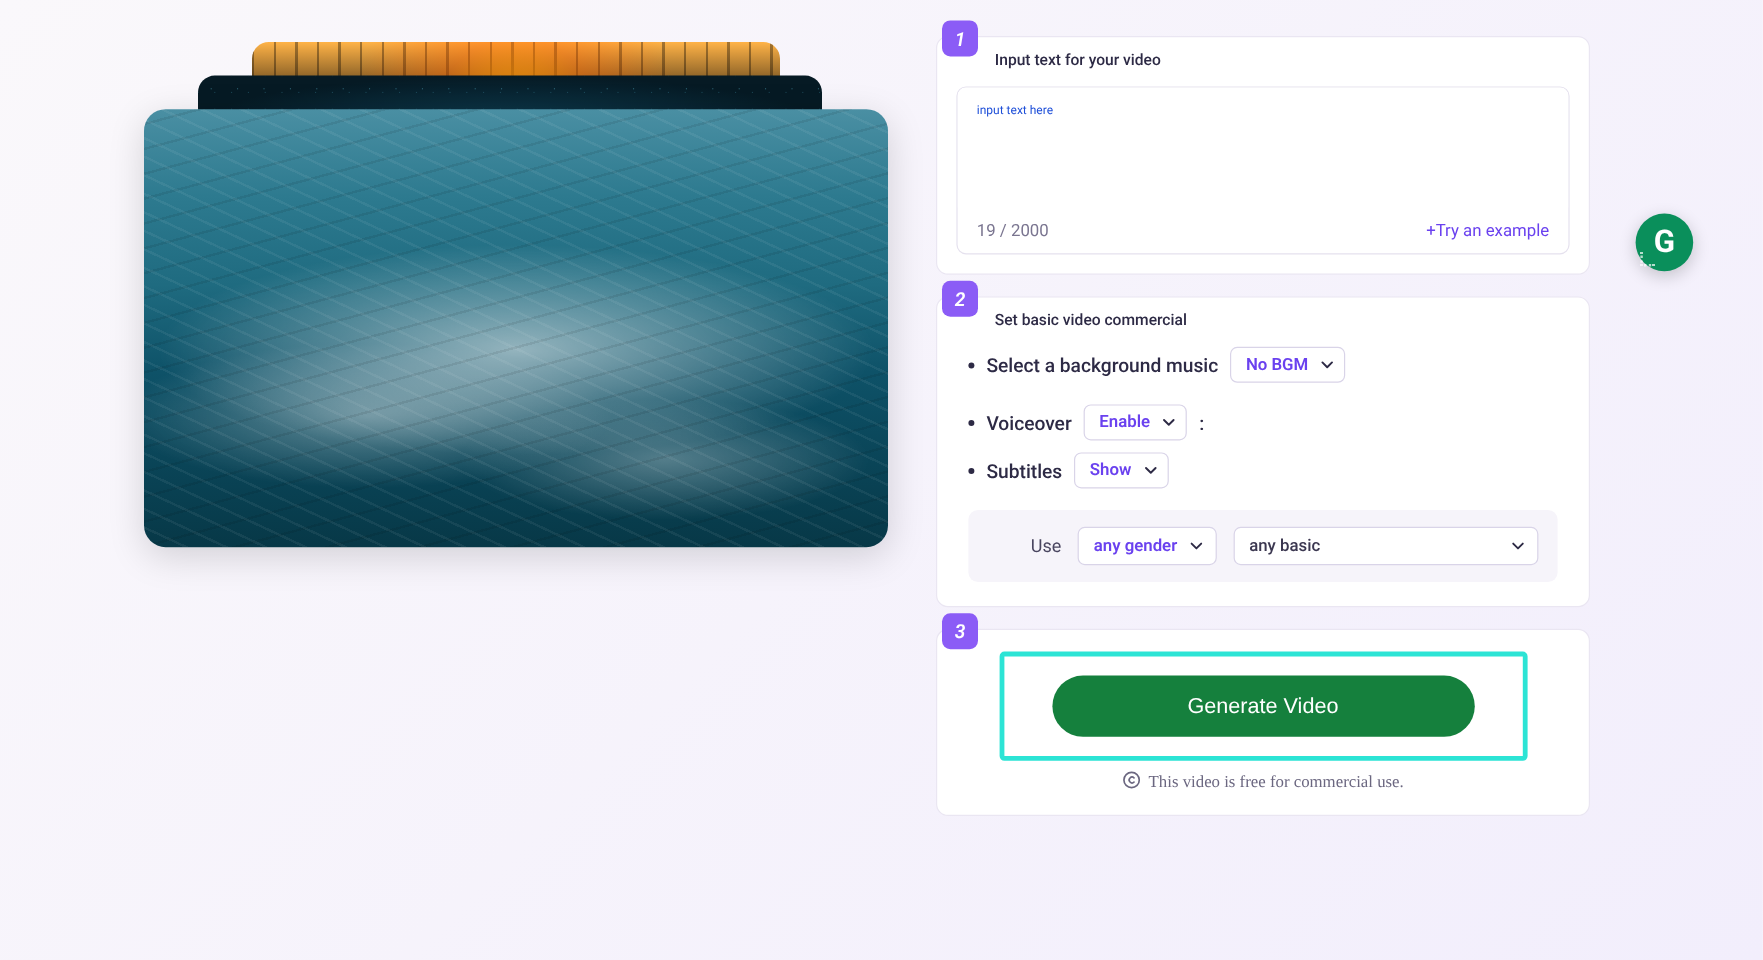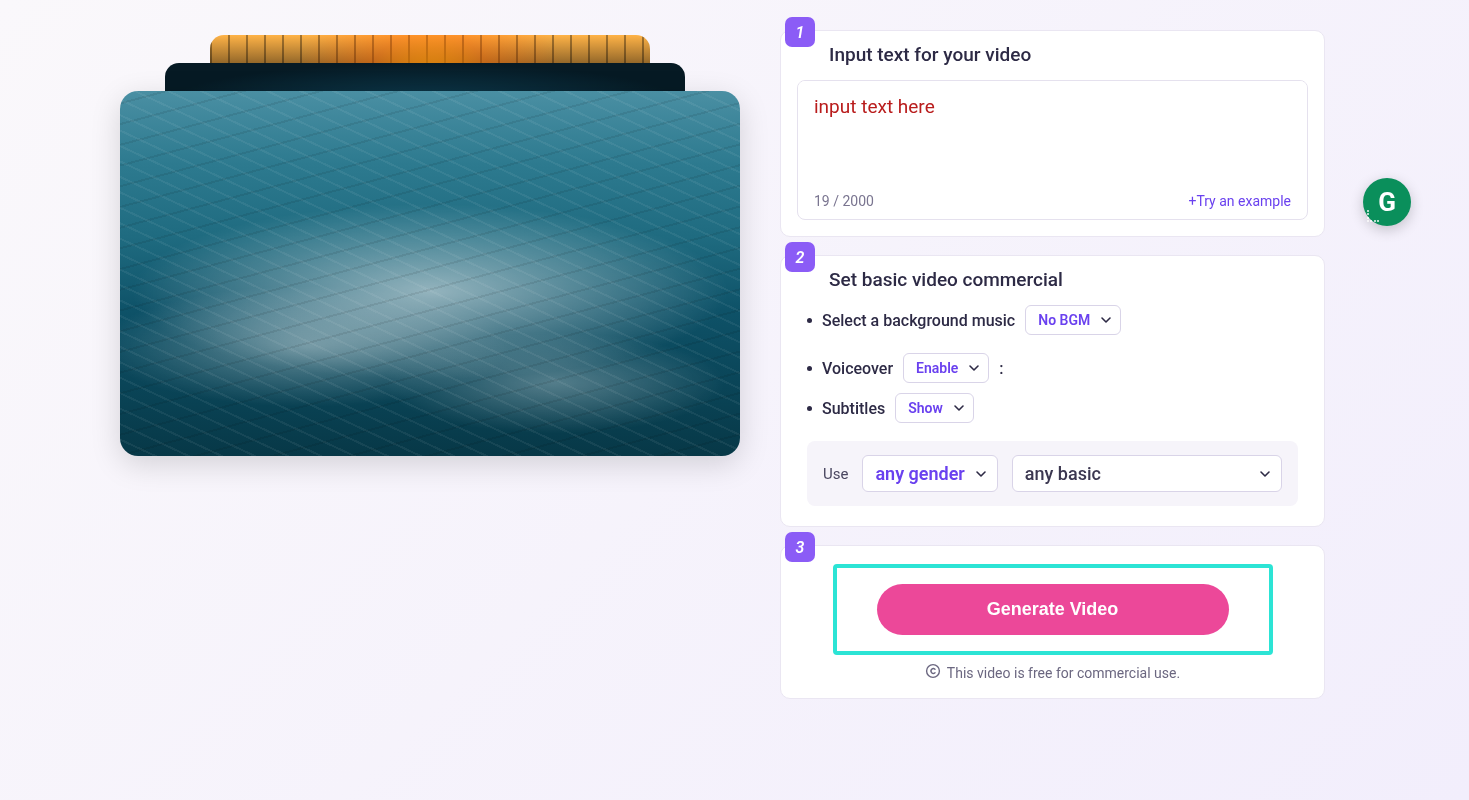--- a/index.html
+++ b/index.html
@@ -118,41 +118,41 @@
     color: #fff;
     border-radius: 7px;
     display: flex;
     align-items: center;
     justify-content: center;
     font-style: italic;
     font-weight: 600;
     font-size: 16px;
   }
   .step-title {
-    font-size: 19px;
+    font-size: 13px;
     color: #2d2a45;
     margin-left: 32px;
     margin-top: -6px;
     margin-bottom: 14px;
     font-weight: 500;
   }
   .text-input-box {
     border: 1px solid #e5e1ee;
     border-radius: 8px;
     overflow: hidden;
   }
   .text-input {
     width: 100%;
     height: 100px;
     border: none;
     resize: none;
     padding: 14px 16px;
-    font-size: 19px;
+    font-size: 10px;
     font-family: inherit;
-    color: #b91c1c;
+    color: #1d4ed8;
     outline: none;
   }
   .text-input-footer {
     display: flex;
     justify-content: space-between;
     align-items: center;
     padding: 8px 16px 10px 16px;
     font-size: 14px;
   }
   .char-count { color: #7a7590; }
@@ -198,65 +198,66 @@
   .colon { color: #2d2a45; font-weight: 500; }
   .voice-box {
     background: #f6f4fa;
     border-radius: 8px;
     margin: 0 10px 4px 10px;
     padding: 14px 16px;
     display: flex;
     align-items: center;
     gap: 14px;
   }
-  .voice-box .use-label { color: #4a4660; font-size: 15px; }
+  .voice-box .use-label { color: #4a4660; font-size: 15px; margin-left: 36px; }
   .voice-select {
     border: 1px solid #d9d4e8;
     border-radius: 6px;
     background: #fff;
     padding: 7px 32px 7px 12px;
-    font-size: 18px;
+    font-size: 14px;
     color: #6a41ef;
     font-weight: 600;
     position: relative;
     cursor: pointer;
     display: inline-flex;
     align-items: center;
   }
   .voice-select.plain { color: #3b3750; font-weight: 500; flex: 1; }
   .voice-select .chev { position: absolute; right: 10px; top: 50%; transform: translateY(-50%); }
 
   .generate-wrap {
     border: 4px solid #2ce4d5;
     border-radius: 4px;
     padding: 16px 40px;
     display: flex;
     justify-content: center;
     margin: 0 auto;
     width: 440px;
   }
   .generate-btn {
-    background: #ec4899;
+    background: #15803d;
     color: #fff;
     border: none;
     border-radius: 28px;
     font-size: 18px;
-    font-weight: 700;
+    font-weight: 400;
     padding: 15px 0;
     width: 100%;
     cursor: pointer;
   }
   .commercial {
     display: flex;
     align-items: center;
     justify-content: center;
     gap: 6px;
     margin-top: 8px;
     color: #6b6780;
     font-size: 14px;
+    font-family: Liberation Serif, serif;
   }
   .chev svg { display: block; }
 
   .floating-badge {
     position: absolute;
     right: 58px;
     top: 178px;
     width: 48px;
     height: 48px;
     background: #0a8f5b;

